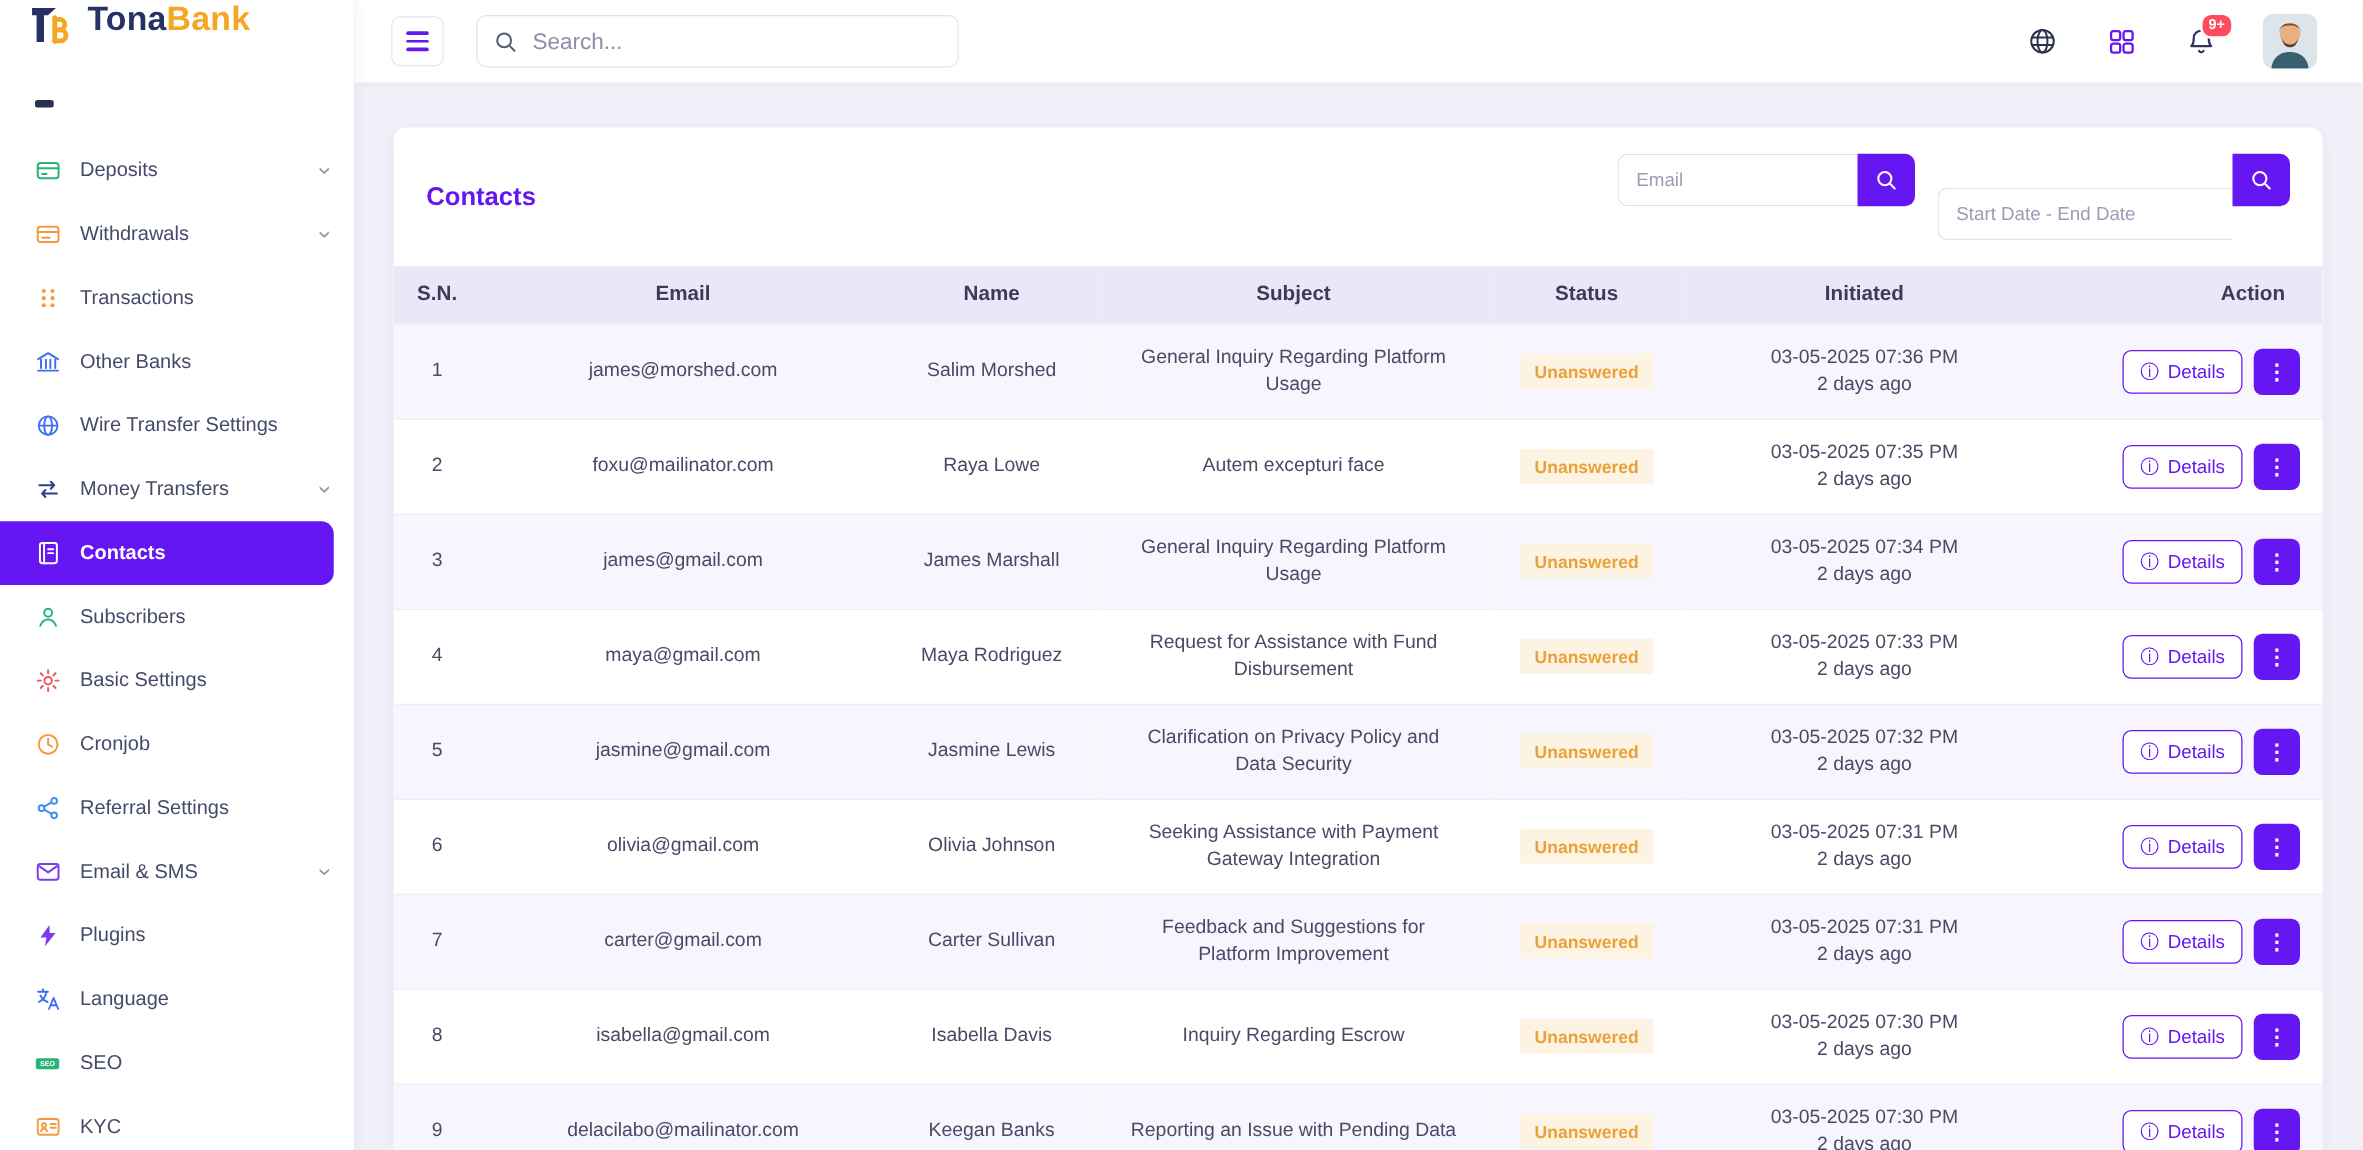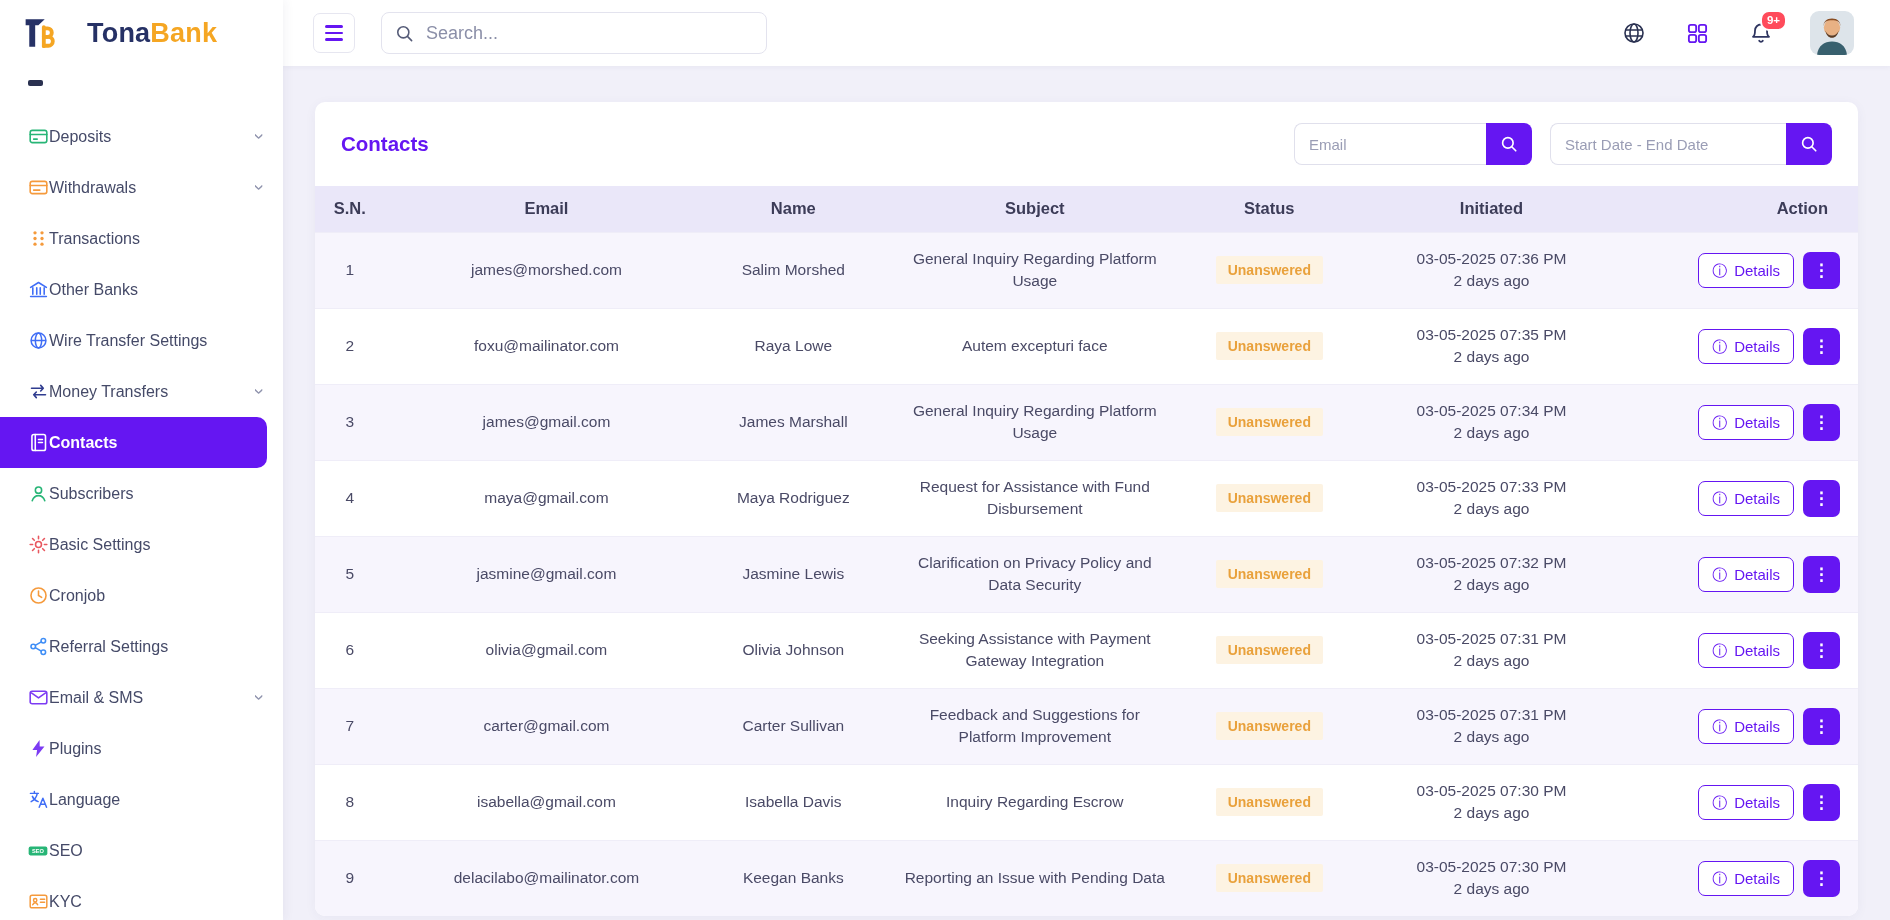--- a/index.html
+++ b/index.html
@@ -14,27 +14,27 @@
   }
   *{box-sizing:border-box;}
   html,body{margin:0;padding:0;}
   body{
     width:1890px;height:920px;overflow:hidden;display:flex;
     background:#f1f0f9;font-family:"Liberation Sans",sans-serif;color:#44455f;
   }
   
   .sidebar{width:283px;min-width:283px;height:920px;background:#fff;
     box-shadow:2px 0 10px rgba(44,44,100,.06);z-index:5;display:flex;flex-direction:column;}
-  .logo-row{height:66px;display:flex;align-items:center;padding-left:22px;gap:25px;flex:0 0 66px;cursor:pointer;}
+  .logo-row{height:66px;display:flex;padding-left:22px;gap:8px;flex:0 0 66px;cursor:pointer;}
   .logo-text{font-size:27px;font-weight:800;letter-spacing:.2px;}
   .logo-text .t1{color:var(--brand-navy);}
   .logo-text .t2{color:var(--brand-orange);}
   .menu{flex:1;overflow:hidden;}
   .scroll-fragment{width:15px;height:6px;border-radius:2px;background:#2a3150;margin:14px 0 25px 28px;}
-  .menu-item{height:51px;display:flex;align-items:center;gap:0;padding:0 20px 0 27px;
+  .menu-item{height:51px;display:flex;align-items:center;gap:15px;padding:0 20px 0 27px;
     color:#454a68;font-size:16px;cursor:pointer;white-space:nowrap;}
   .menu-item .mlabel{overflow:hidden;text-overflow:ellipsis;}
   .menu-item .chev{margin-left:auto;color:#8f93ad;font-size:19px;transform:rotate(90deg);line-height:1;}
   .menu-item.active{background:var(--primary);color:#fff;margin-right:16px;border-radius:0 10px 10px 0;font-weight:600;}
   .micon{width:22px;height:22px;flex:0 0 22px;display:flex;align-items:center;justify-content:center;}
   .c-green{color:#27b576}.c-orange{color:#f59a3c}.c-blue{color:#3f6df6}.c-navy{color:#2f3c8f}
   .c-red{color:#e8575f}.c-purple{color:#7c3bf3}.c-sky{color:#3f8ef6}.c-white{color:#fff}
   
   .main{flex:1;display:flex;flex-direction:column;height:920px;overflow:hidden;}
   .topbar{height:66px;flex:0 0 66px;background:#fff;display:flex;align-items:center;
@@ -57,21 +57,21 @@
   
   .content{padding:36px 32px 0;overflow:hidden;flex:1;}
   .card{background:#fff;border-radius:10px;box-shadow:0 2px 12px rgba(50,50,110,.05);overflow:hidden;}
   .card-header{display:flex;align-items:center;padding:21px 26px;}
   .card-title{color:var(--primary);font-size:20.5px;font-weight:700;}
   .filters{margin-left:auto;display:flex;gap:18px;}
   .filter-group{display:flex;}
   .filter-group input{height:42px;border:1px solid #e0e0ec;border-right:none;border-radius:8px 0 0 8px;
     padding:0 14px;font-size:15px;width:192px;outline:none;color:#444;font-family:inherit;}
   .filter-group input::placeholder{color:#9a9db5;}
-  .filter-group.date input{width:236px;}
+  .filter-group.date input{width:236px;margin-top:27px;}
   .filter-btn{width:46px;height:42px;background:var(--primary);border:none;border-radius:0 8px 8px 0;
     cursor:pointer;display:flex;align-items:center;justify-content:center;color:#fff;}
   
   table{width:100%;border-collapse:collapse;table-layout:fixed;}
   thead th{background:var(--thead-bg);height:46px;font-size:16.5px;font-weight:700;color:#3c3c58;text-align:center;padding:0 8px;}
   thead th:last-child{text-align:right;padding-right:30px;}
   tbody td{height:76px;text-align:center;font-size:15.5px;color:#4a4a66;border-top:1px solid #efedf8;
     padding:8px 10px;vertical-align:middle;}
   tr.striped{background:var(--stripe);}
   .subject-cell{line-height:1.45;padding:8px 22px !important;}

